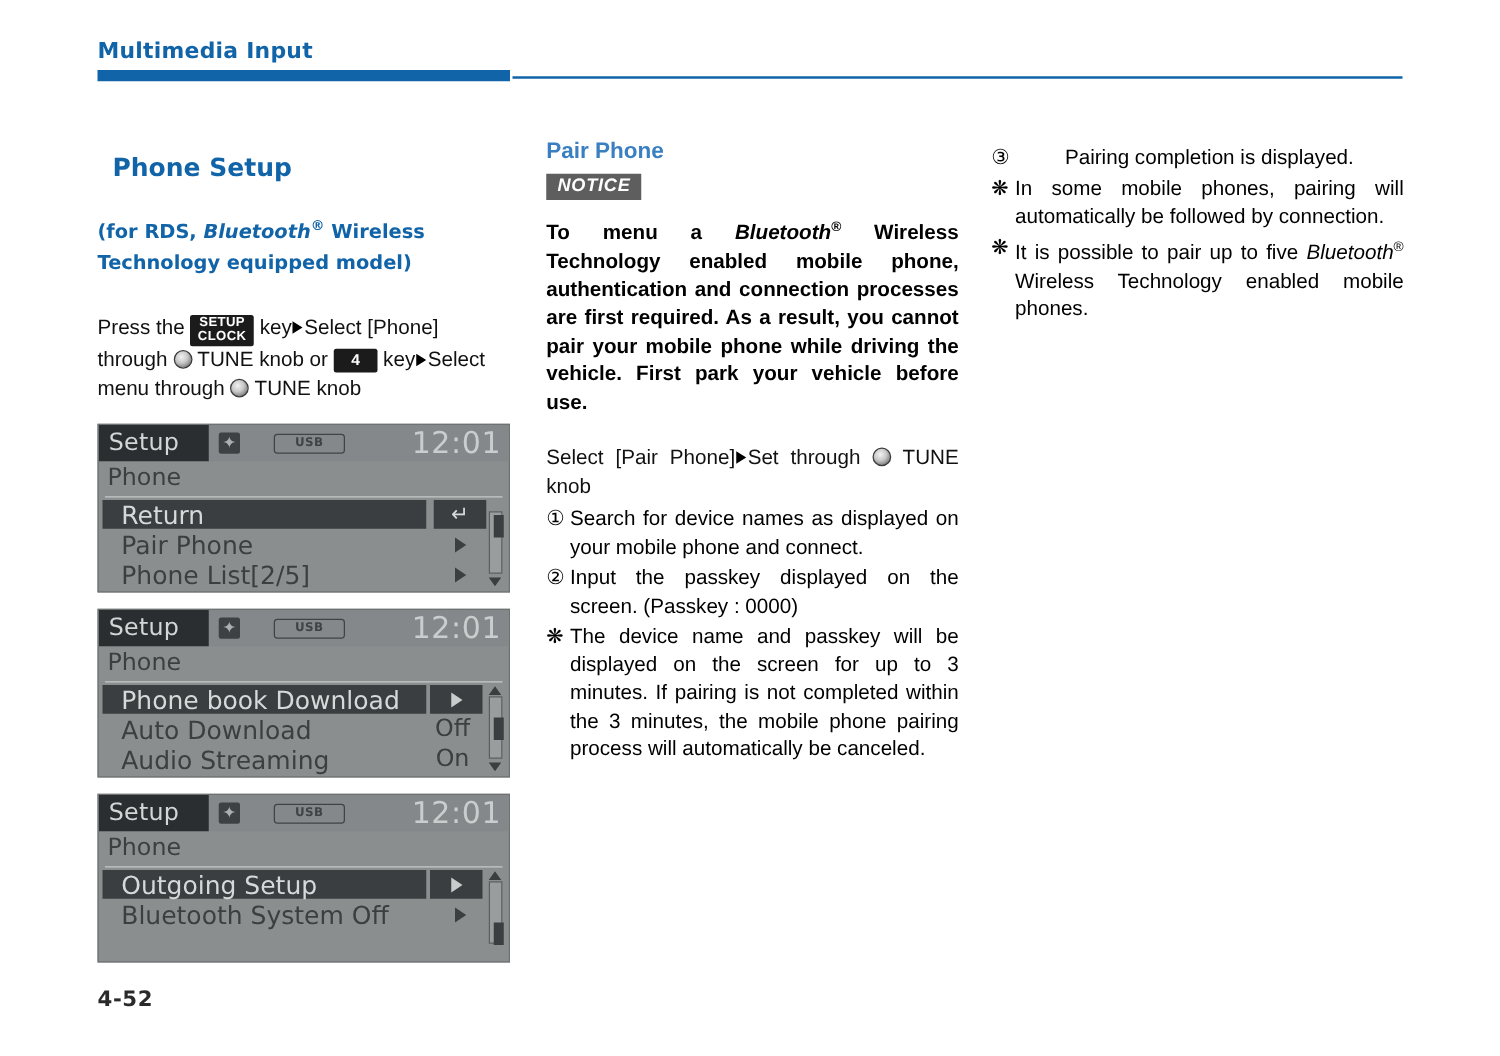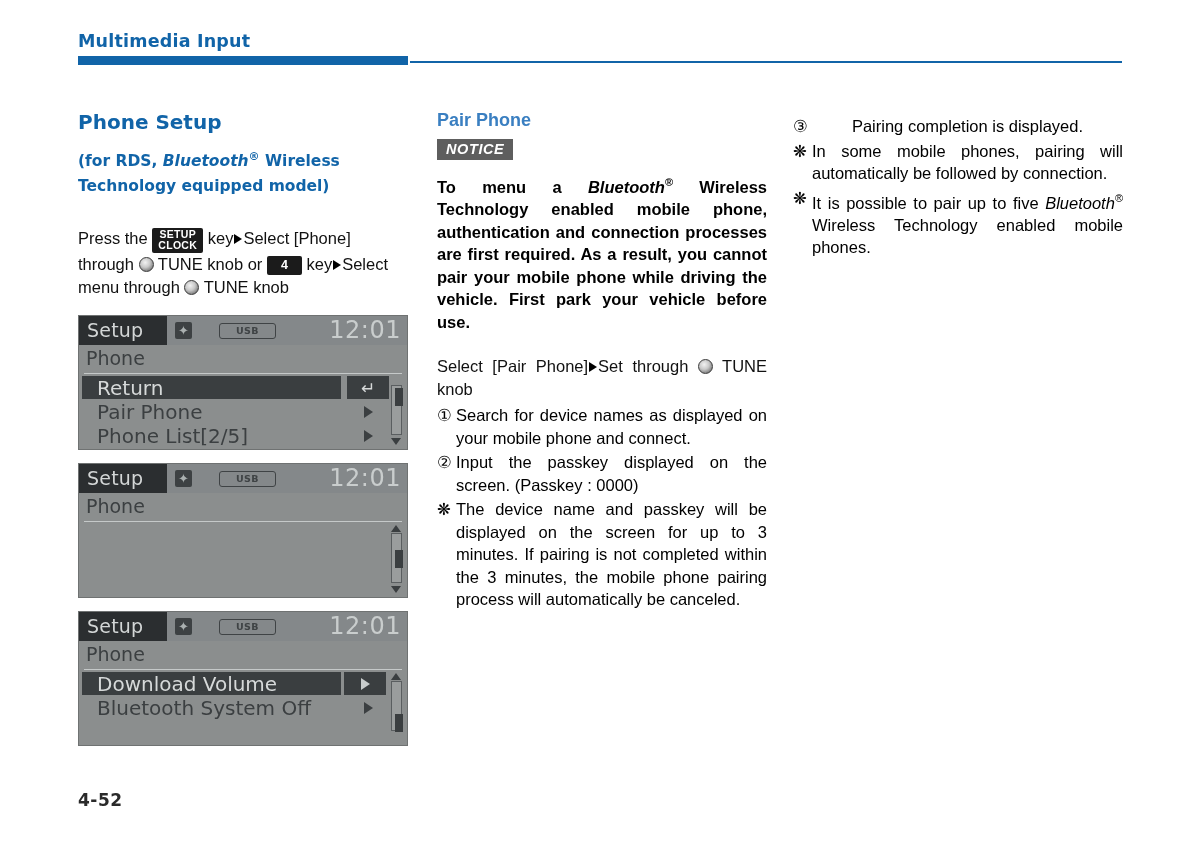--- a/index.html
+++ b/index.html
@@ -58,21 +58,21 @@
   #col-mid    { left: 437px; width: 330px; }
   #col-right  { left: 793px; width: 330px; }
 
   
   .h-blue {
     font-family: "DejaVu Sans", sans-serif;
     font-size: 20px;
     font-weight: bold;
     color: #1164a8;
     line-height: 29px;
-    margin: 0;
+    margin: 12px;
   }
   .h-blue-sub {
     font-family: "DejaVu Sans", sans-serif;
     font-size: 15.5px;
     font-weight: bold;
     color: #1164a8;
     line-height: 25px;
     margin: 0;
     padding-top: 7px;
   }
@@ -446,20 +446,41 @@
   <div class="lcd" style="margin-top:13px;">
     <div class="lcd-titlebar">
       <div class="lcd-title-tab"></div>
       <div class="lcd-title-text">Setup</div>
       <div class="lcd-bt-icon">✦</div>
       <div class="lcd-usb-icon">USB</div>
       <div class="lcd-clock">12:01</div>
     </div>
     <div class="lcd-subtitle">Phone</div>
     <div class="lcd-divider"></div>
+    <div class="lcd-rows">
+      <div class="lcd-row sel">
+        <div class="lcd-row-hl" style="width:259px;"></div>
+        <div class="lcd-row-label">Phone book Download</div>
+        <div class="lcd-row-right boxed" style="left:265px; width:42px;">
+          <span class="tri-right light"></span>
+        </div>
+      </div>
+      <div class="lcd-row">
+        <div class="lcd-row-label">Auto Download</div>
+        <div class="lcd-row-right" style="left:258px; width:50px;">
+          <span class="lcd-val">Off</span>
+        </div>
+      </div>
+      <div class="lcd-row">
+        <div class="lcd-row-label">Audio Streaming</div>
+        <div class="lcd-row-right" style="left:258px; width:50px;">
+          <span class="lcd-val">On</span>
+        </div>
+      </div>
+    </div>
     <div class="lcd-scroll">
       <div class="lcd-scroll-up"></div>
       <div class="lcd-scroll-track">
         <div class="lcd-scroll-thumb" style="top:16px; height:18px;"></div>
       </div>
       <div class="lcd-scroll-down"></div>
     </div>
   </div>
 
   <div class="lcd" style="margin-top:13px;">
@@ -468,21 +489,21 @@
       <div class="lcd-title-text">Setup</div>
       <div class="lcd-bt-icon">✦</div>
       <div class="lcd-usb-icon">USB</div>
       <div class="lcd-clock">12:01</div>
     </div>
     <div class="lcd-subtitle">Phone</div>
     <div class="lcd-divider"></div>
     <div class="lcd-rows">
       <div class="lcd-row sel">
         <div class="lcd-row-hl" style="width:259px;"></div>
-        <div class="lcd-row-label">Download Volume</div>
+        <div class="lcd-row-label">Outgoing Setup</div>
         <div class="lcd-row-right boxed" style="left:265px; width:42px;">
           <span class="tri-right light"></span>
         </div>
       </div>
       <div class="lcd-row">
         <div class="lcd-row-label">Bluetooth System Off</div>
         <div class="lcd-row-right" style="left:268px; width:42px;">
           <span class="tri-right"></span>
         </div>
       </div>

